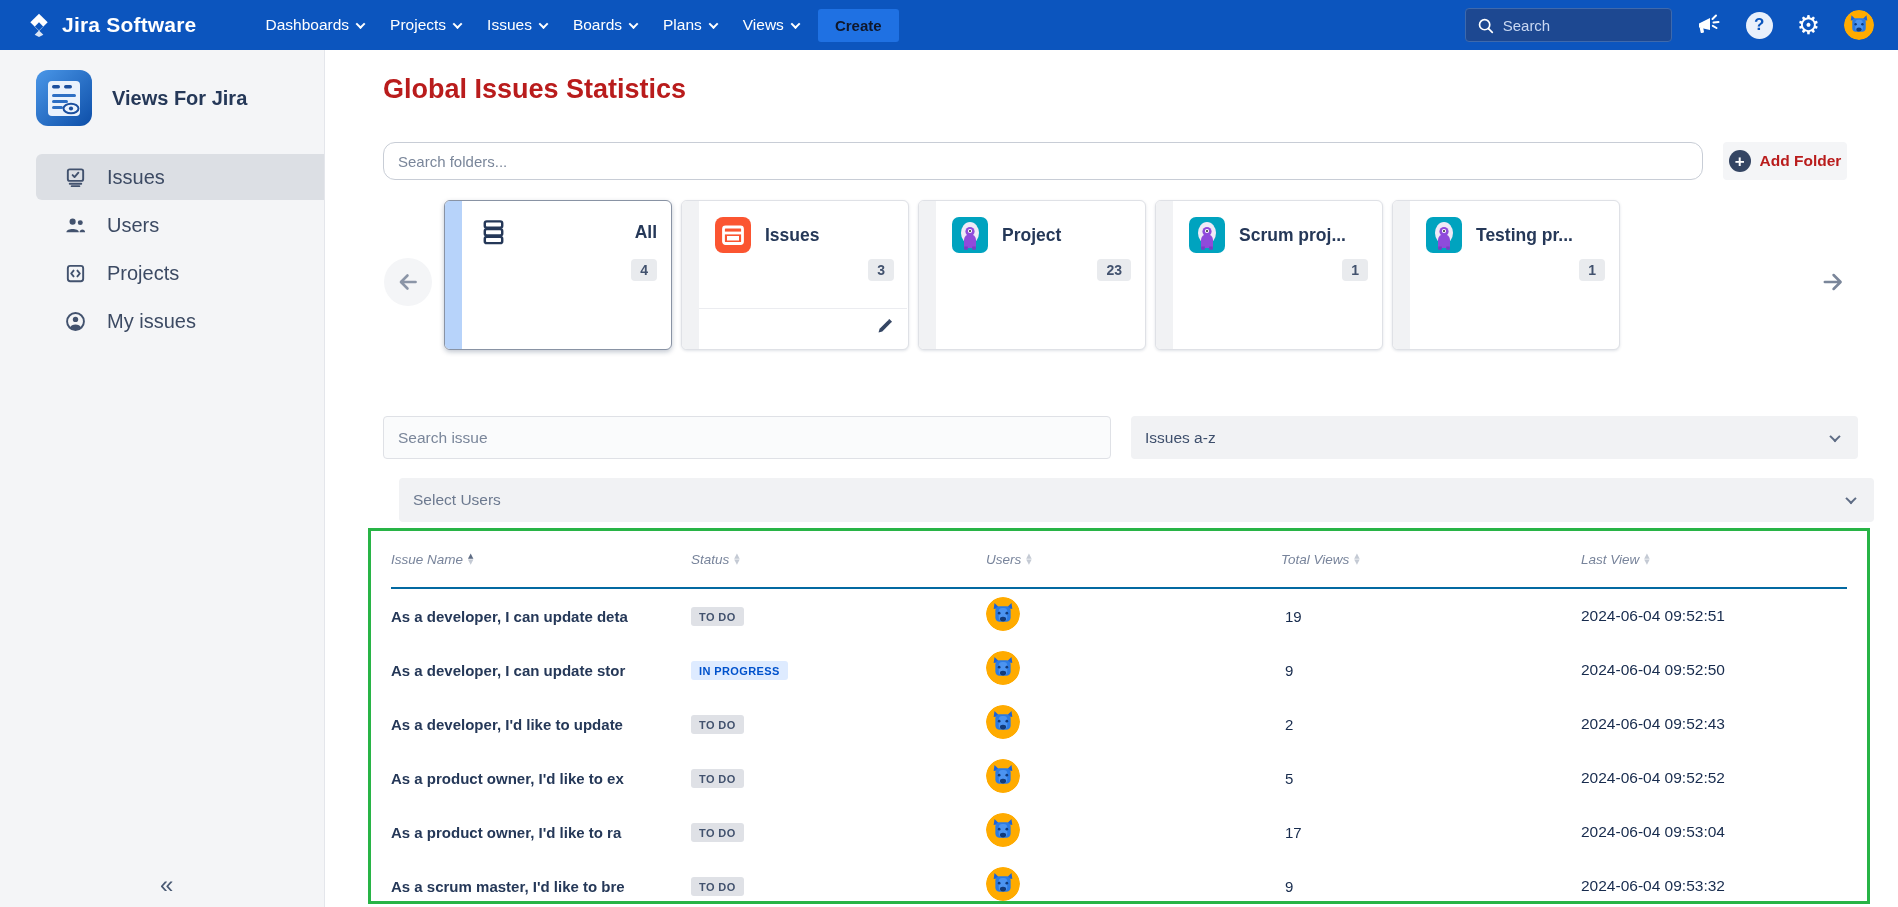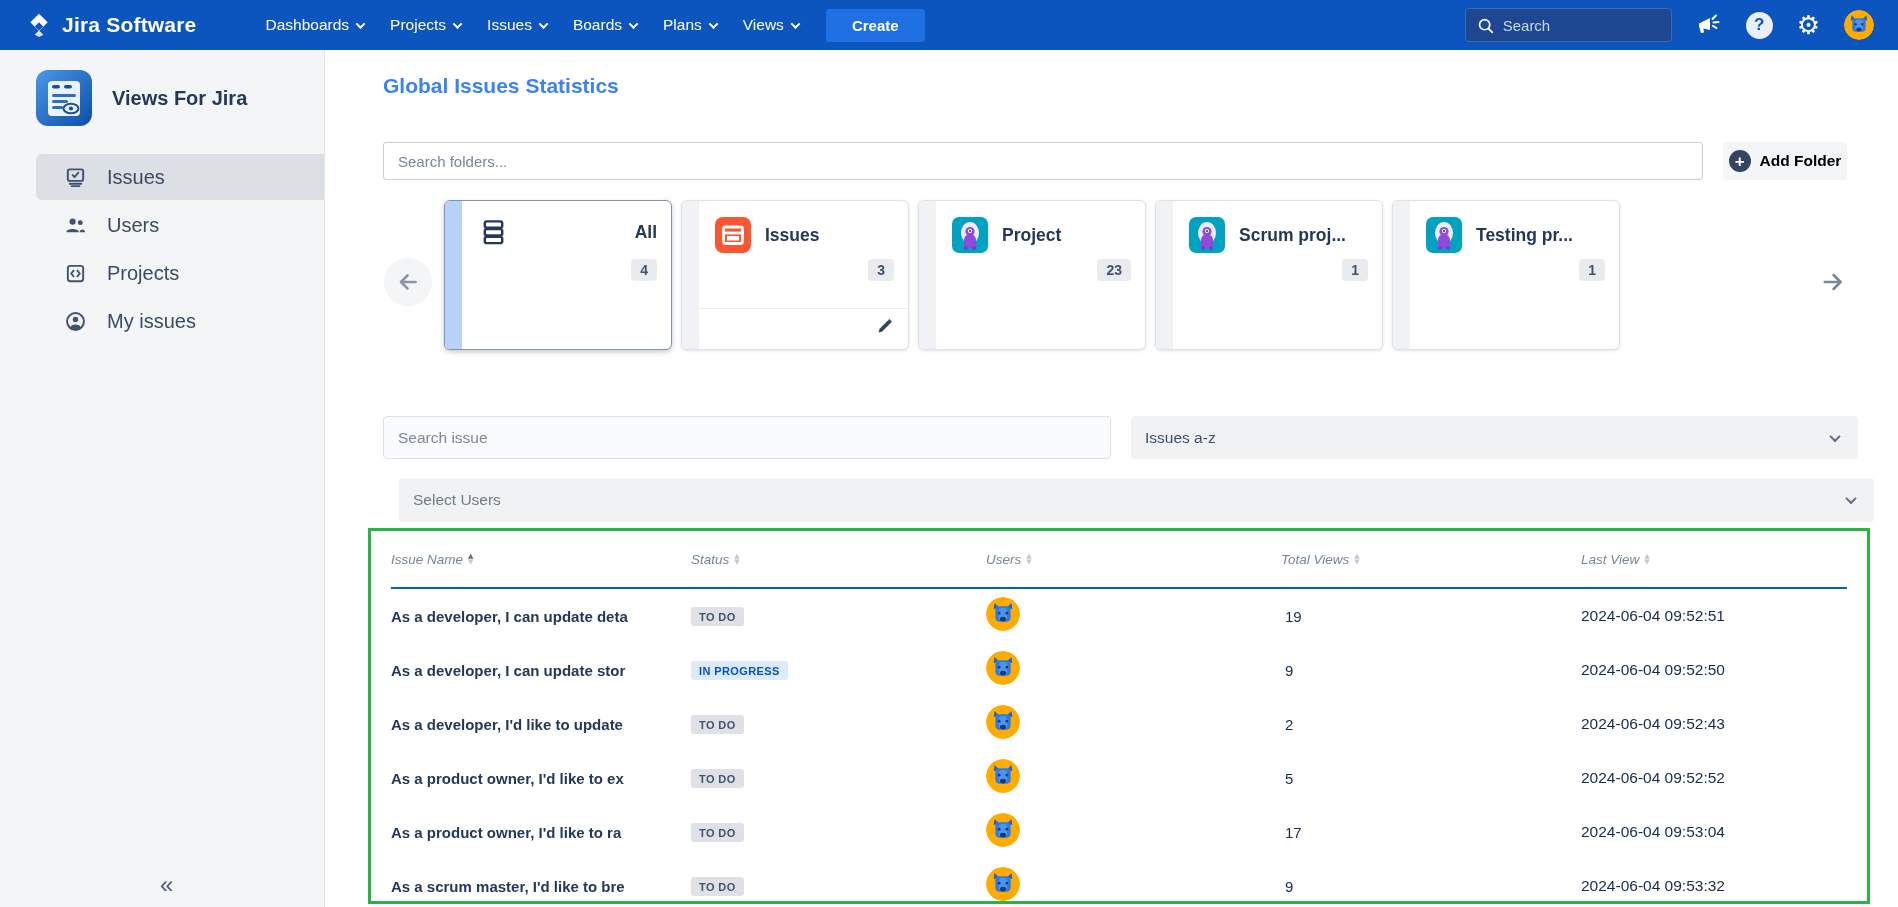--- a/index.html
+++ b/index.html
@@ -10,22 +10,22 @@
   .topnav { position:absolute; left:0; top:0; width:1898px; height:50px;
     background:#0C55BE; display:flex; align-items:center; z-index:10; }
   .brand { display:flex; align-items:center; gap:10px; margin-left:26px;
     color:#fff; font-size:21px; font-weight:600; letter-spacing:.2px; }
   .brand svg { display:block; }
   .nav-items { display:flex; align-items:center; margin-left:56px;justify-content:center; }
   .nav-item { display:flex; align-items:center; gap:8px; color:#fff;
     font-size:15.5px; padding:9px 13px; cursor:pointer; border-radius:3px; }
   .chev { width:7px; height:7px; border-right:2px solid currentColor;
     border-bottom:2px solid currentColor; transform:rotate(45deg) translate(-1px,-1px); display:inline-block; }
-  .create-btn { background:#1F71E3; color:#ffffff; font-weight:700; font-size:15px;
-    padding:8px 26px; border-radius:3px; margin-left:14px; border:none; cursor:pointer; }
+  .create-btn { background:#1F71E3; color:#0f172a; font-weight:700; font-size:15px;
+    padding:8px 17px; border-radius:3px; margin-left:6px; border:none; cursor:pointer; }
   .nav-right { margin-left:auto; display:flex; align-items:center; gap:24px; margin-right:24px; }
   .nav-search { width:207px; height:34px; background:#1D4891; border:1px solid #3E69AC;
     border-radius:4px; display:flex; align-items:center; gap:9px; padding:0 11px; }
   .nav-search svg { flex:0 0 auto; }
   .nav-search input { background:transparent; border:none; outline:none; color:#fff;
     font-size:15px; width:150px; font-family:inherit; }
   .nav-search input::placeholder { color:#C9D8F2; }
   .help-circle { width:27px; height:27px; border-radius:50%; background:#E9F0FB;
     color:#0B55BD; font-weight:700; font-size:17px; display:flex; align-items:center;
     justify-content:center; cursor:pointer; }
@@ -44,33 +44,33 @@
   .side-item { display:flex; align-items:center; gap:20px; height:46px;
     margin:2px 0 2px 36px; padding-left:28px; font-size:20px; color:#3C4A63;
     border-radius:6px 0 0 6px; cursor:pointer; }
   .side-item.selected { background:#DCDFE4; }
   .side-item svg { flex:0 0 auto; }
   .collapse-btn { position:absolute; bottom:8px; left:160px; font-size:24px;
     color:#4A5A74; cursor:pointer; }
 
   
   .main { position:absolute; left:326px; top:50px; width:1572px; height:857px; background:#fff; }
-  .page-title { position:absolute; left:57px; top:24px; font-size:21px;
-    font-weight:600; color:#3b82f6; }
+  .page-title { position:absolute; left:57px; top:24px; font-size:27px;
+    font-weight:600; color:#b91c1c; }
   .folders-input { position:absolute; left:57px; top:92px; width:1320px; height:38px;
-    border:1px solid #C8CDD6; border-radius:3px; padding:0 14px; font-size:15px;
+    border:1px solid #C8CDD6; border-radius:12px; padding:0 14px; font-size:15px;
     color:#172B4D; outline:none; font-family:inherit; }
   .folders-input::placeholder { color:#7A869A; }
   .add-folder-btn { position:absolute; left:1397px; top:92px; width:124px; height:38px;
     background:#F4F5F7; border:none; border-radius:4px; display:flex; align-items:center;
     justify-content:center; gap:9px; cursor:pointer; }
   .add-folder-btn .plus-circle { width:22px; height:22px; border-radius:50%;
     background:#344563; color:#fff; font-size:17px; font-weight:700; display:flex;
     align-items:center; justify-content:center; line-height:1; }
-  .add-folder-btn .lbl { font-size:15.5px; font-weight:600; color:#000000; }
+  .add-folder-btn .lbl { font-size:15.5px; font-weight:600; color:#b91c1c; }
 
   .scroll-arrow { position:absolute; width:48px; height:48px; border-radius:50%;
     display:flex; align-items:center; justify-content:center; cursor:pointer; border:none; }
   .arrow-left  { left:58px; top:208px; background:#F4F5F7; }
   .arrow-right { left:1483px; top:208px; background:transparent; }
 
   .cards-row { position:absolute; left:118px; top:150px; display:flex; gap:9px; }
   .card { position:relative; width:228px; height:150px; background:#fff;
     border:1px solid #DFE1E6; border-radius:6px; box-shadow:0 1px 3px rgba(9,30,66,.13);
     cursor:pointer; }

